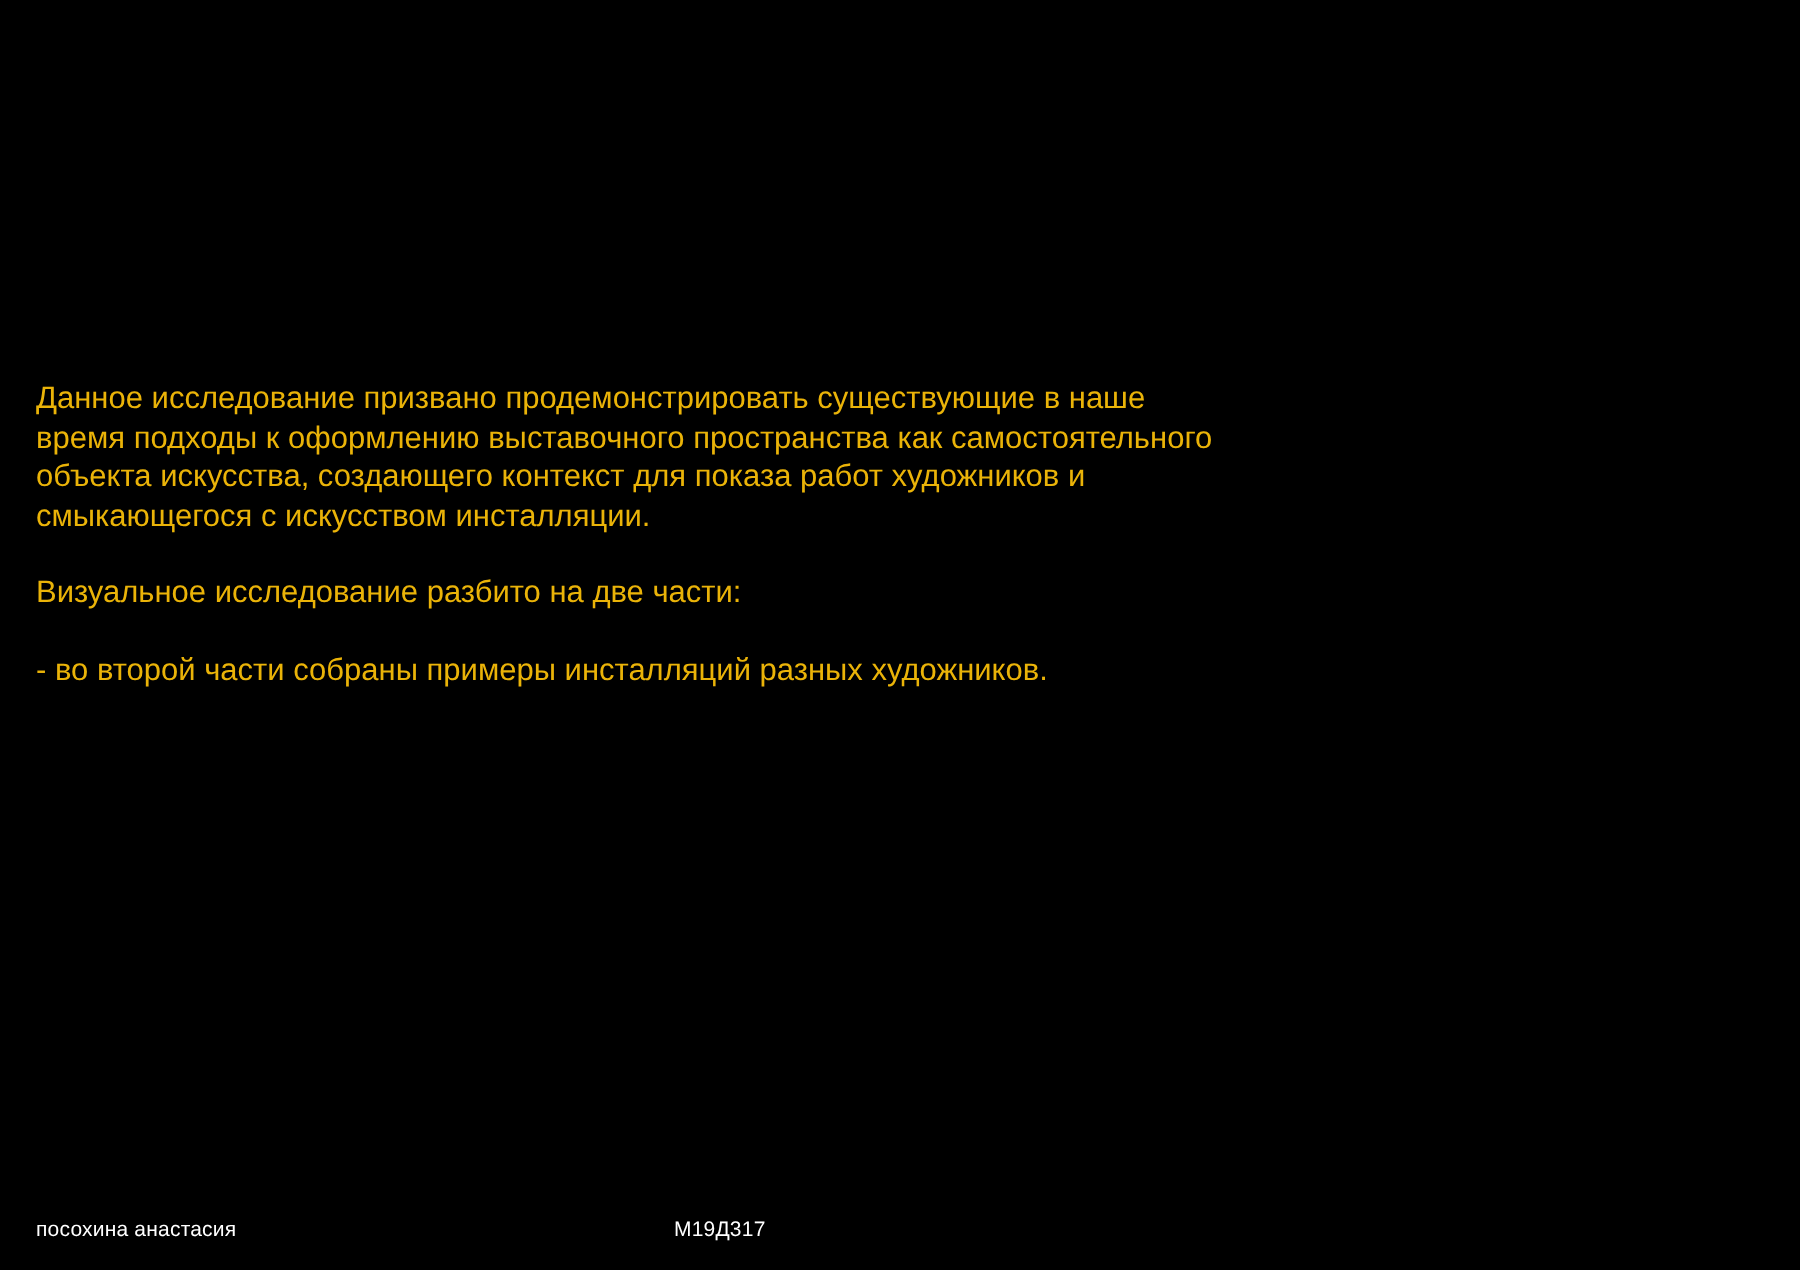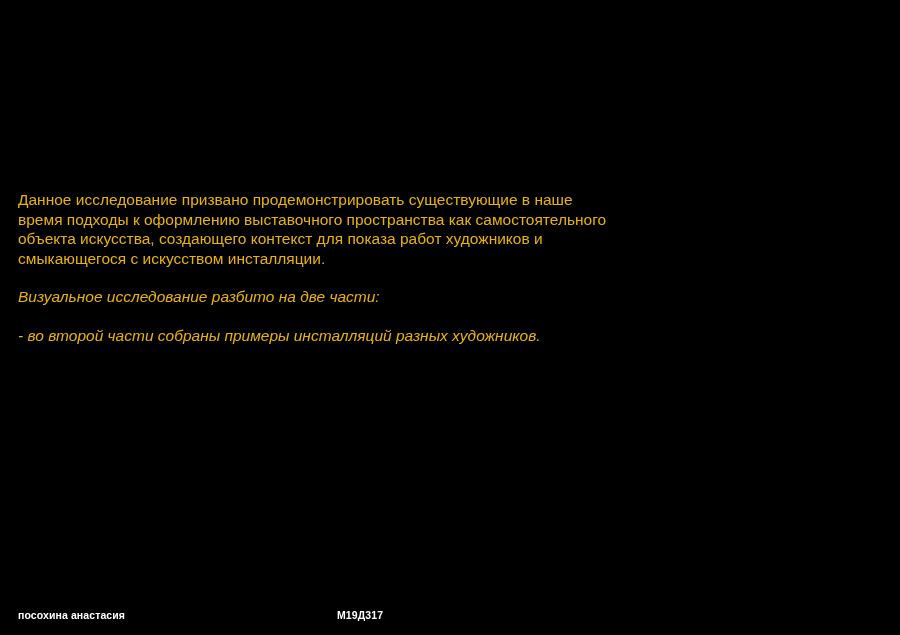--- a/index.html
+++ b/index.html
@@ -61,35 +61,33 @@
   }
   .para {
     font-size: 15.5px;
     line-height: 19.5px;
     color: #eab308;
     margin: 0;
     white-space: pre-line;
   }
   .para + .para {
     margin-top: 19px;
-    font-style: italic;
   }
   .para.tight + .para.tight {
     margin-top: 0;
     margin-left: 35px;
   }
 
   
   .footer {
     position: absolute;
     bottom: 12px;
     left: 0;
     width: 100%;
     height: 16px;
-    font-weight: bold;
   }
   .footer-left {
     position: absolute;
     left: 18px;
     top: 0;
     font-size: 10.5px;
     line-height: 16px;
     letter-spacing: 0.1px;
     color: #ffffff;
     white-space: nowrap;

